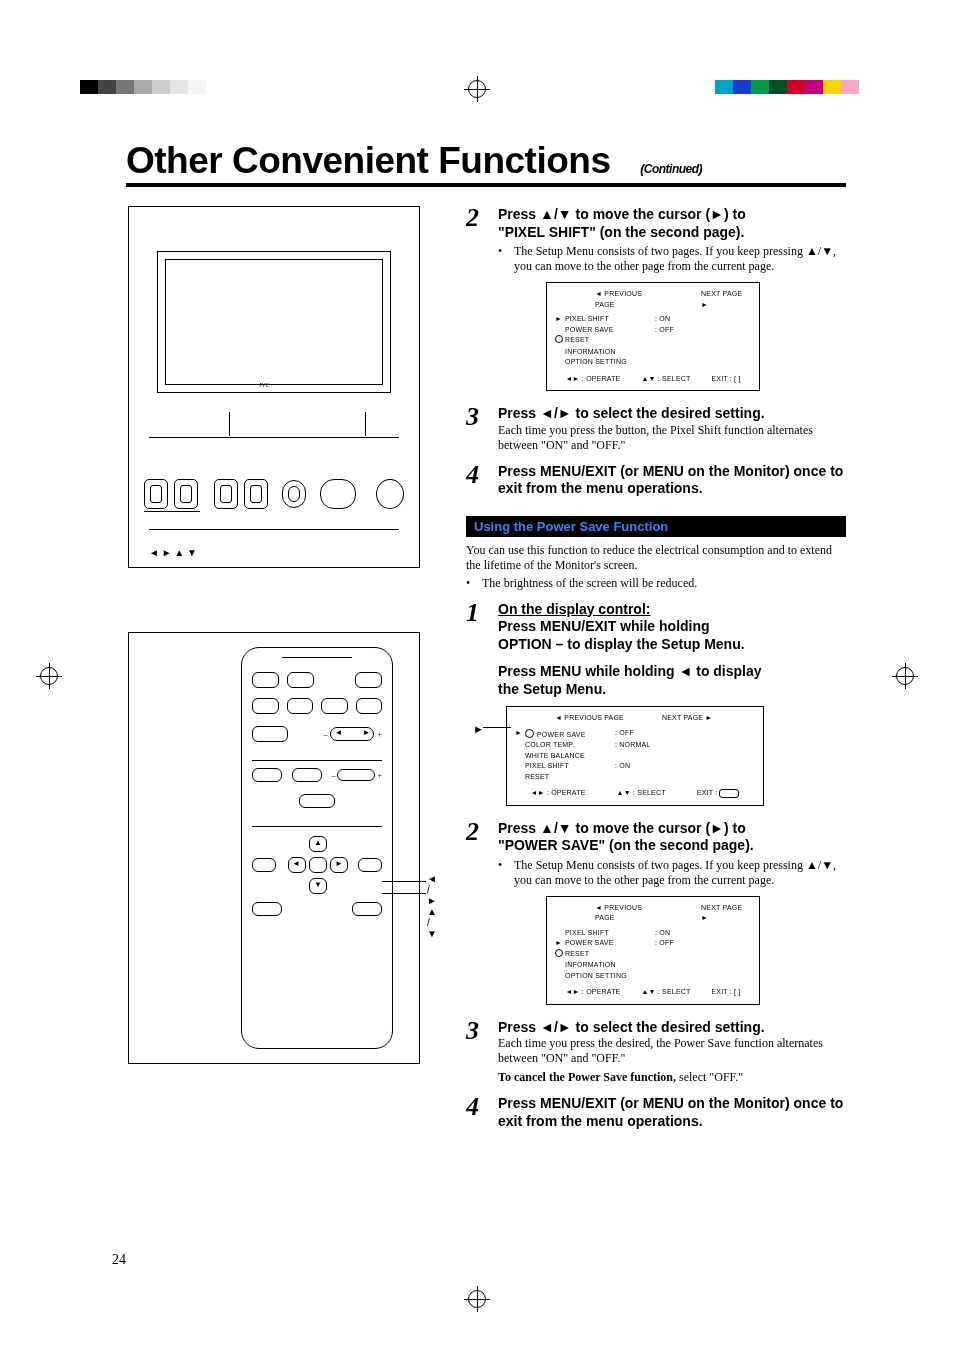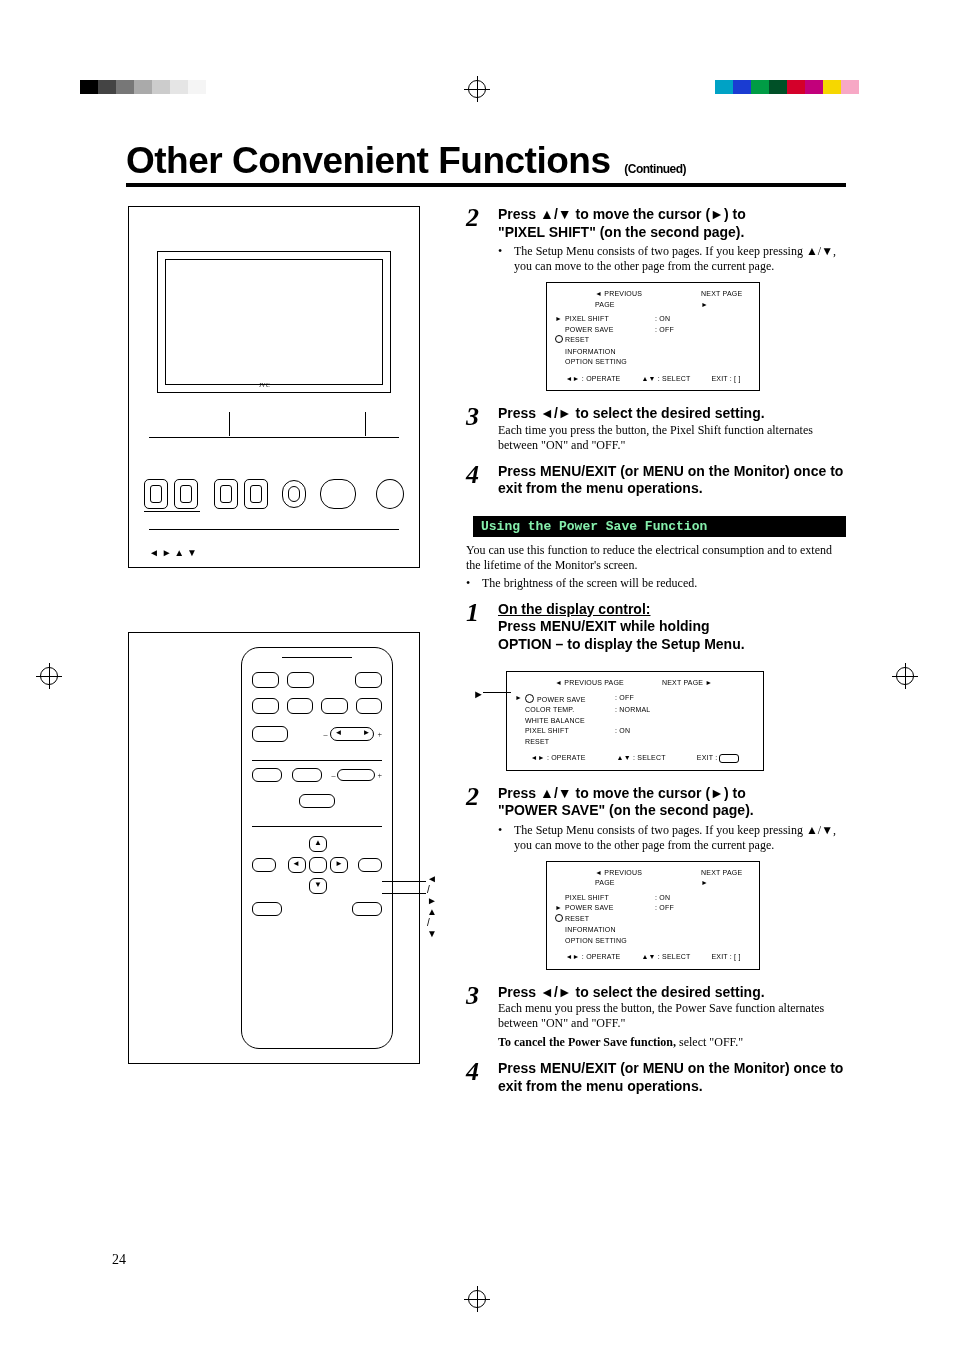--- a/index.html
+++ b/index.html
@@ -82,21 +82,22 @@
     top: 140px;
     font-family: "Arial Black", Arial, Helvetica, sans-serif;
     font-weight: 900;
     font-size: 37px;
     letter-spacing: -0.5px;
   }
   .title small {
     font-family: Arial, Helvetica, sans-serif;
     font-weight: 700;
     font-size: 12px;
-    margin-left: 4px;
+    margin-left: 20px;
+    font-style: italic;
   }
   .title-rule {
     position:absolute;
     left:126px; right:108px;
     top:183px;
     height:4px;
     background:#000;
   }
 
   
@@ -193,26 +194,26 @@
     font-size: 12px;
     line-height: 1.25;
   }
   .bullet {
     display:flex; gap:6px; margin-top:3px;
   }
   .bullet .dot { width:10px; flex-shrink:0;}
   .note { margin-top:4px; }
   .note b { font-weight:700;}
   .blackbar {
-    background:#000; color:#86efac;
-    font-family: Liberation Mono, monospace;
+    background:#000; color:#3b82f6;
+    font-family: Liberation Sans, sans-serif;
     font-weight:700;
     font-size:13px;
     padding:3px 8px;
-    margin: 18px 0 6px 7px;
+    margin: 18px 0 6px 0;
   }
   .underline { text-decoration: underline; }
 
   .osd {
     width: 196px;
     border:1px solid #000;
     margin: 8px 0 14px 80px;
     padding: 6px 8px 6px 8px;
     font-family: Arial, sans-serif;
     font-size: 7px;
@@ -490,20 +491,24 @@
 
     <div class="step" style="margin-top:10px;">
       <div class="step-num">1</div>
       <div class="step-body">
         <div class="lead underline">On the display control:</div>
         <div class="lead">
           <span>Press MENU/EXIT while holding</span><br>
           <span>OPTION – to display the Setup Menu.</span>
         </div>
         <div style="height:10px;"></div>
+        <div class="lead">
+          <span>Press MENU while holding ◄ to display</span><br>
+          <span>the Setup Menu.</span>
+        </div>
       </div>
     </div>
 
     <div class="osd osd-big" style="position:relative;">
       <span class="outer-arrow">►</span>
       <div class="outer-line"></div>
       <div class="hdr">
         <span>◄ PREVIOUS PAGE</span>
         <span>NEXT PAGE ►</span>
       </div>
@@ -582,21 +587,21 @@
         <span>◄► : OPERATE</span>
         <span>▲▼ : SELECT</span>
         <span>EXIT : [    ]</span>
       </div>
     </div>
 
     <div class="step">
       <div class="step-num">3</div>
       <div class="step-body">
         <div class="lead">Press ◄/► to select the desired setting.</div>
-        <div class="plain">Each menu you press the button, the Power Save function alternates between "ON" and "OFF."</div>
+        <div class="plain">Each time you press the desired, the Power Save function alternates between "ON" and "OFF."</div>
         <div class="note">
           <b>To cancel the Power Save function,</b><span> select "OFF."</span>
         </div>
       </div>
     </div>
 
     <div class="step" style="margin-top:10px;">
       <div class="step-num">4</div>
       <div class="step-body">
         <div class="lead">Press MENU/EXIT (or MENU on the Monitor) once to exit from the menu operations.</div>

